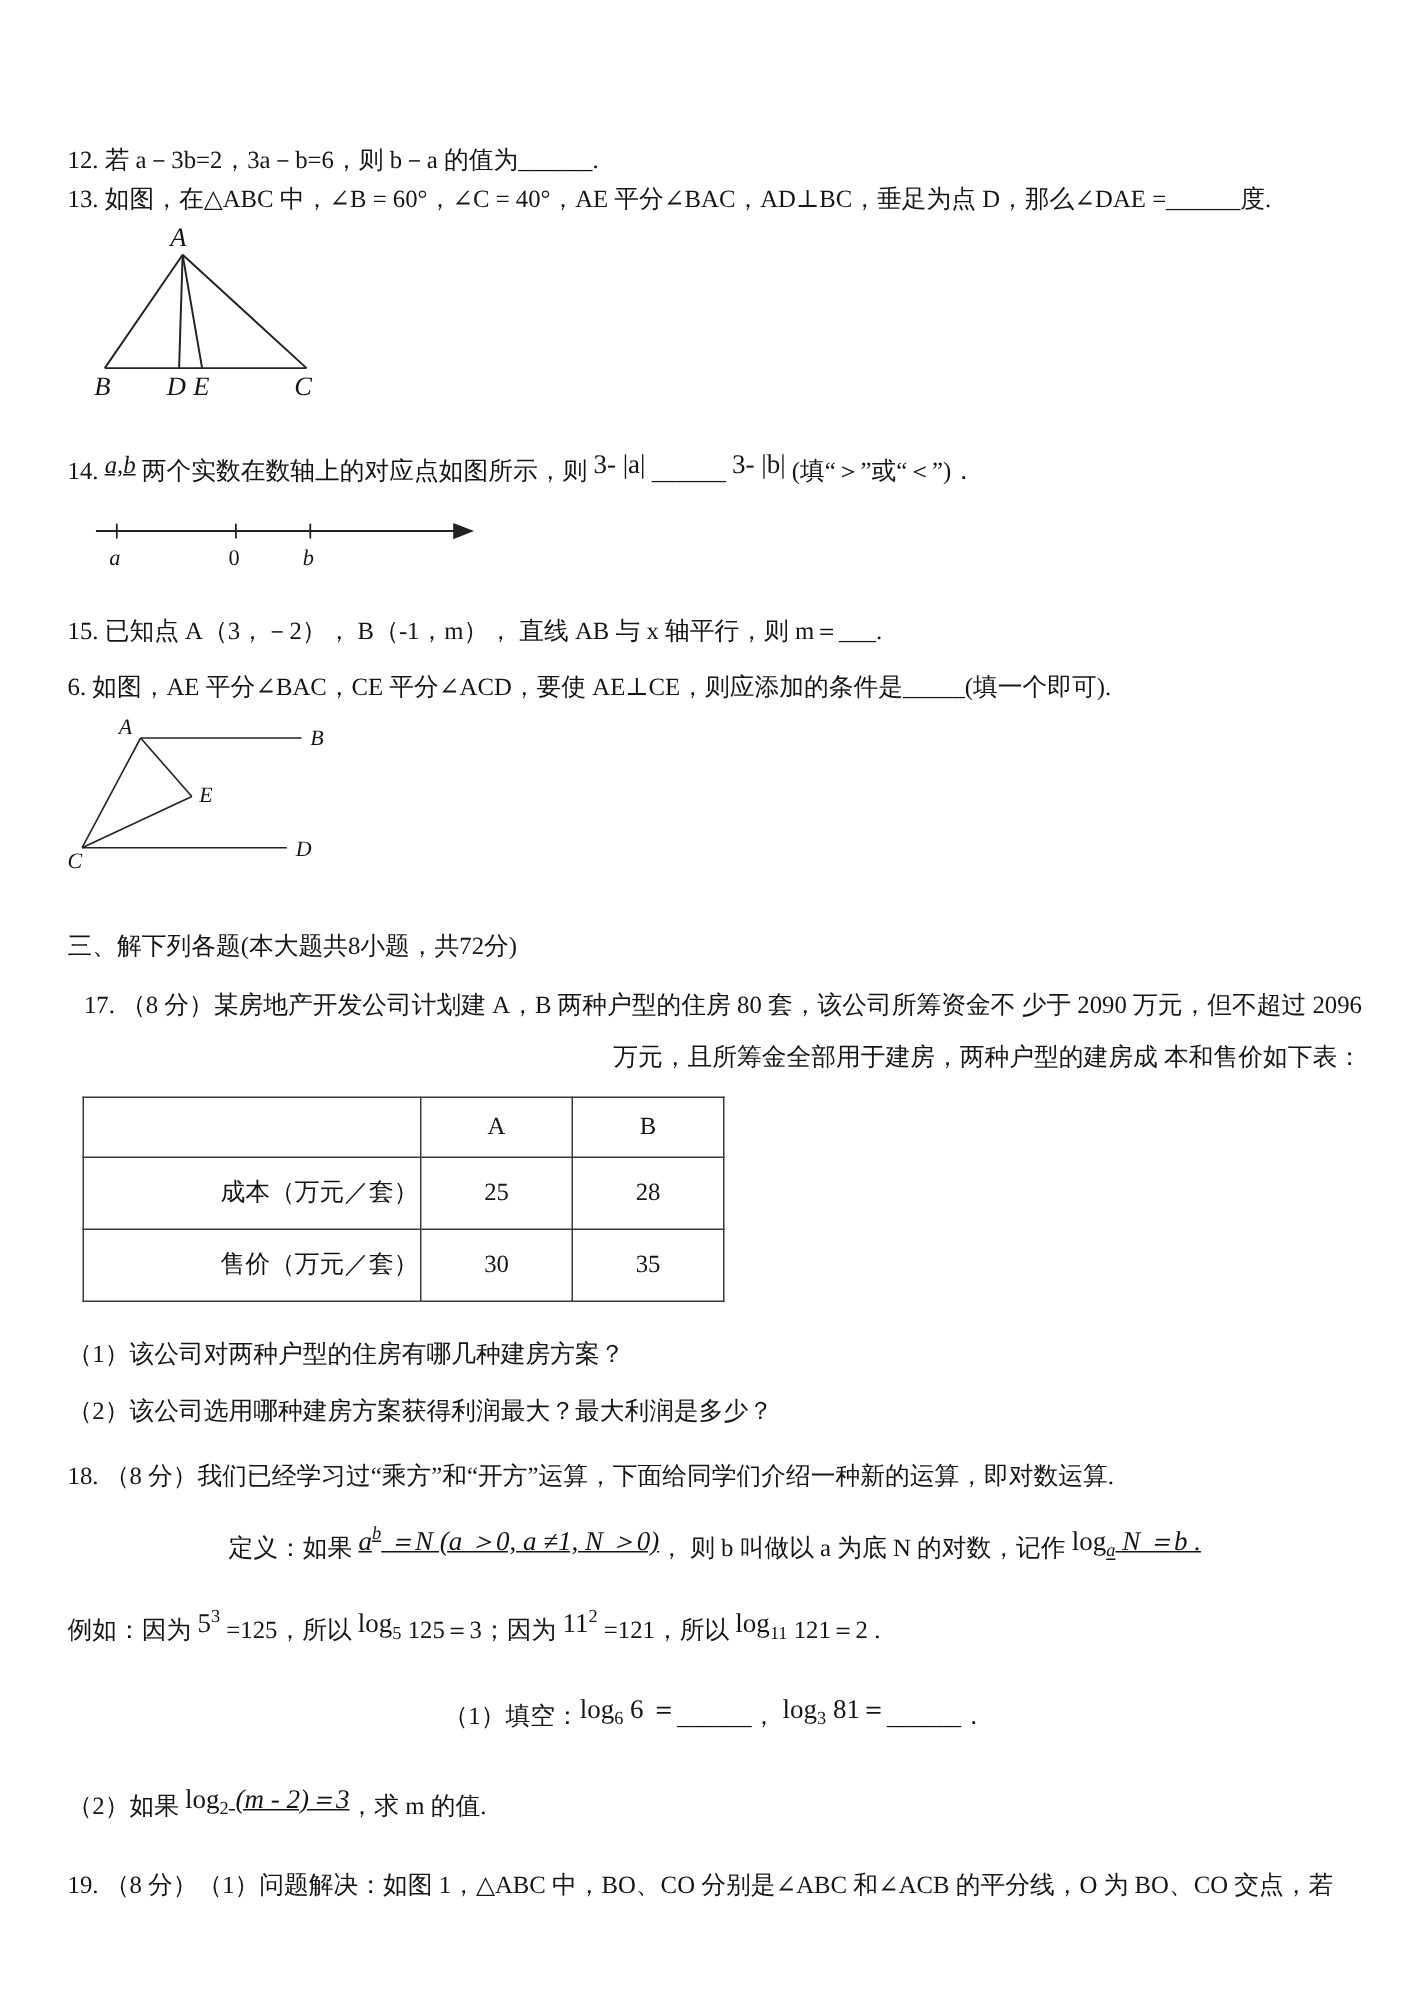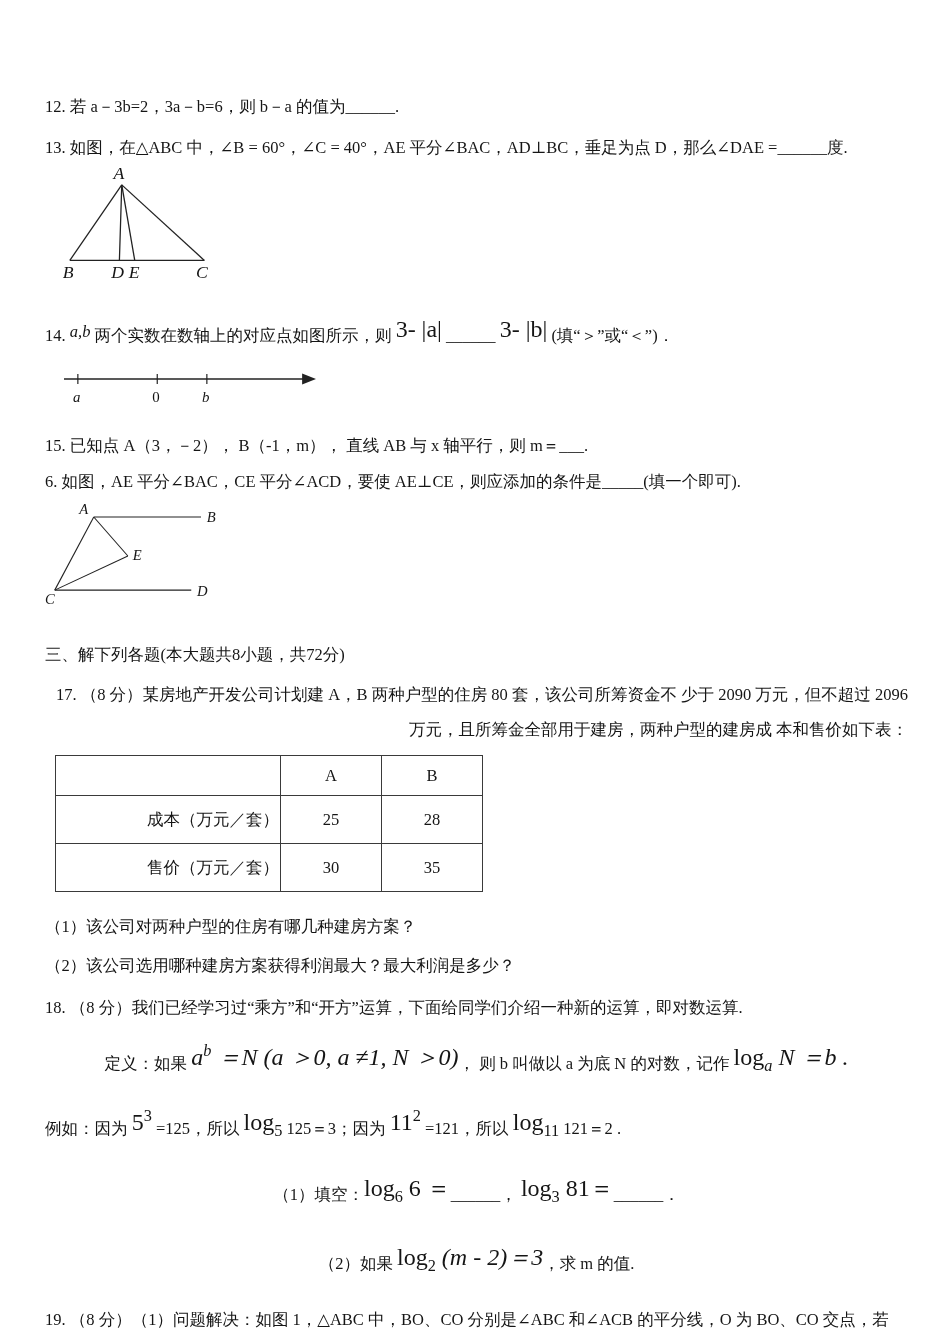--- a/index.html
+++ b/index.html
@@ -3,51 +3,51 @@
 <meta charset="utf-8">
 <style>
   html, body { margin:0; padding:0; background:#ffffff; }
   .page {
     width:950px; min-height:1344px; background:#ffffff; color:#151515;
     font-family:"Liberation Serif","DejaVu Serif",serif;
     font-size:16.5px; line-height:1.6;
     padding:94px 42px 40px 45px; box-sizing:border-box;
   }
   p { margin:0; }
-  .it { font-style:italic; }
+  .it { font-style:italic;text-decoration:underline; }
   .fx { font-family:"Liberation Serif","DejaVu Serif",serif; }
   .raise { display:inline-block; transform:translateY(-4px); }
-  .lg { font-size:24px; }
+  .lg { font-size:18px; }
   sup { font-size:68%; }
   sub { font-size:68%; }
   .figwrap { margin-left:14px; }
   .fig13wrap { margin-top:4px; }
   .fig14wrap { margin-top:12px; margin-left:15px; }
   .fig16wrap { margin-top:6px; margin-left:0; }
   .svglabel { font-family:"Liberation Serif","DejaVu Serif",serif; font-style:italic; font-size:15px; fill:#151515; }
   .roman { font-style:normal; }
-  .mt-q13 { margin-top:15px; }
+  .mt-q13 { margin-top:0; }
   .mt-q14 { margin-top:22px; }
   .mt-q15 { margin-top:18px; }
   .mt-q16 { margin-top:10px; }
   .mt-sec { margin-top:24px; }
   .q17body { margin-top:8px; line-height:2.15;text-align:right; }
   .q17table { border-collapse:collapse; margin:8px 0 0 10px; }
   .q17table td { border:1.2px solid #3a3a3a; font-size:16.5px; }
   .q17table td.lab { width:193px; padding-left:30px;text-align:right; }
   .q17table td.num { width:98px; text-align:center; }
   .q17table tr.hdr td { height:37px; }
   .q17table tr.data td { height:45px; }
   .mt-sub1 { margin-top:22px; }
   .mt-sub2 { margin-top:12px; }
   .mt-q18 { margin-top:16px; }
   .mt-def { margin-top:20px;text-align:center; }
   .mt-ex { margin-top:24px; }
   .mt-fill { margin-top:26px;text-align:center; }
-  .mt-solve { margin-top:28px;text-align:center; }
+  .mt-solve { margin-top:28px; }
   .mt-q19 { margin-top:24px; }
 </style>
 </head>
 <body>
 
 <div class="page">
 
   <p class="line">12. 若 a－3b=2，3a－b=6，则 b－a 的值为______.</p>
 
   <p class="line mt-q13">13. 如图，在△ABC 中，∠B = 60°，∠C = 40°，AE 平分∠BAC，AD⊥BC，垂足为点 D，那么∠DAE =______度.</p>

